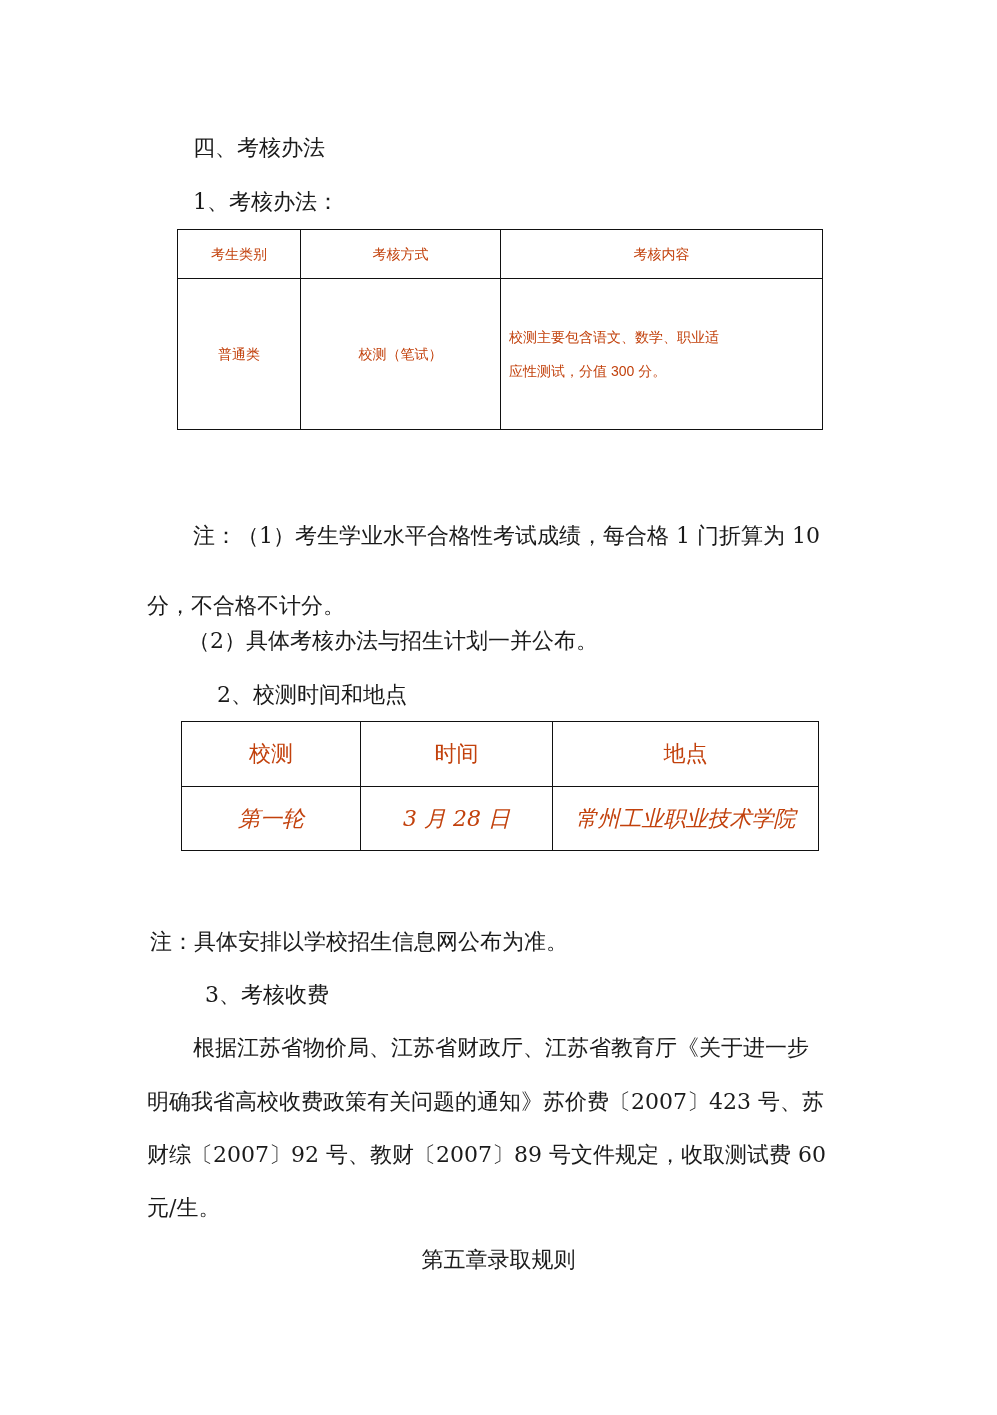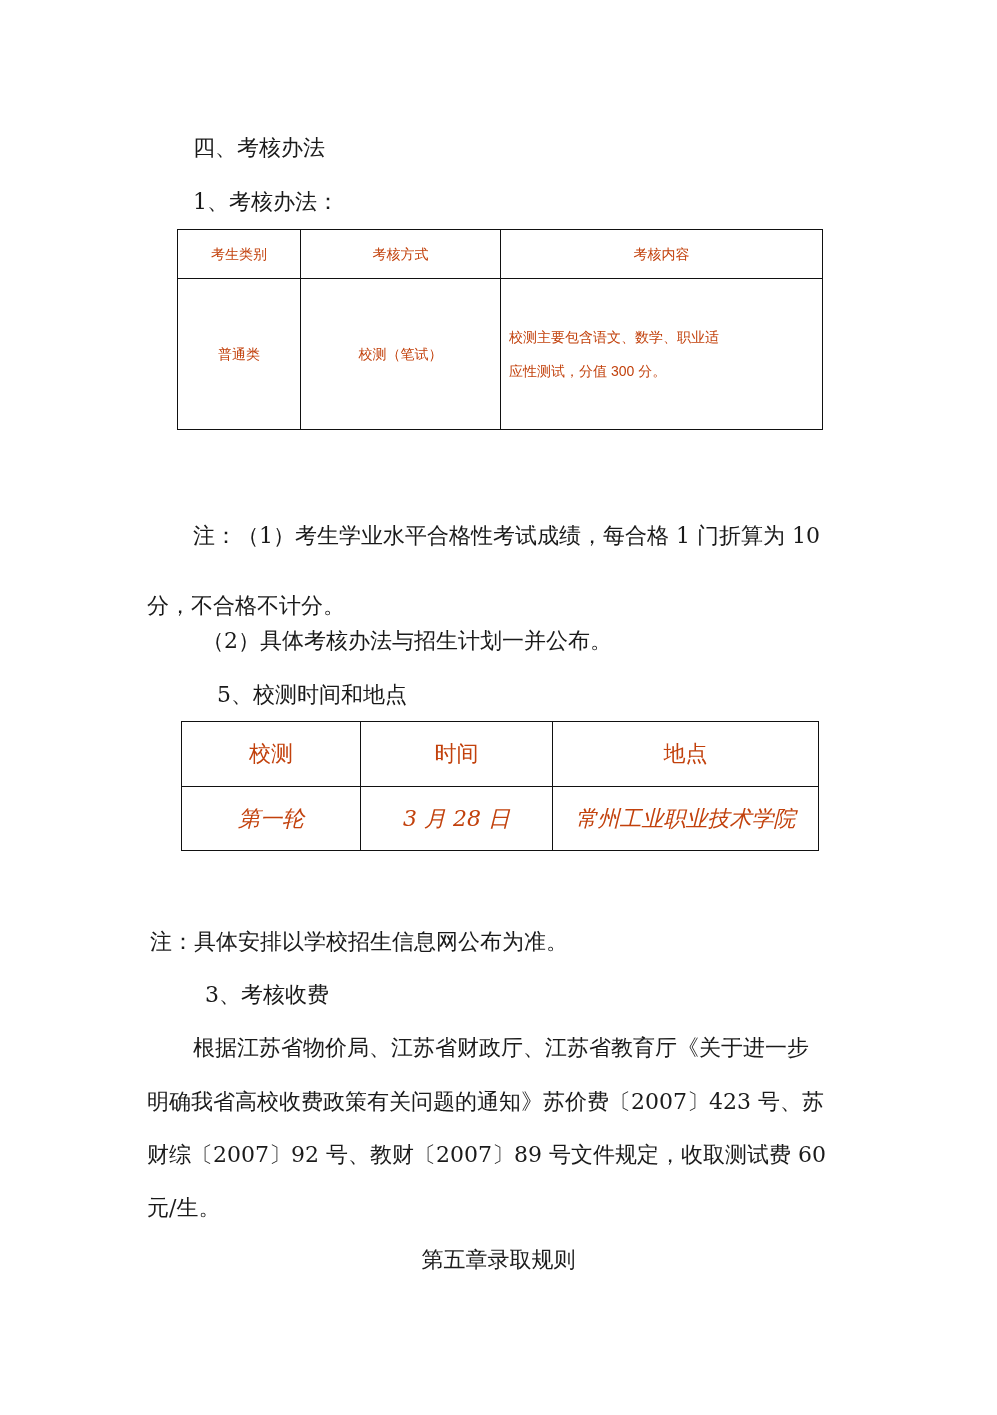--- a/index.html
+++ b/index.html
@@ -39,23 +39,23 @@
     <td class="left">
       <div>校测主要包含语文、数学、职业适</div>
       <div>应性测试，分值 300 分。</div>
     </td>
   </tr>
 </tbody>
   </table>
 
 <div class="abs p" style="left:193px; top:522px;">注：（1）考生学业水平合格性考试成绩，每合格 1 门折算为 10</div>
 <div class="abs p" style="left:147px; top:592px;">分，不合格不计分。</div>
-<div class="abs p" style="left:202px; top:627px;">（2）具体考核办法与招生计划一并公布。</div>
+<div class="abs p" style="left:188px; top:627px;">（2）具体考核办法与招生计划一并公布。</div>
 
-<div class="abs p" style="left:217px; top:681px;">5、校测时间和地点</div>
+<div class="abs p" style="left:217px; top:681px;">2、校测时间和地点</div>
 
 <table class="t2" style="left:181px; top:721px; width:638px;">
   <tbody>
       <tr style="height:65px;">
     <td style="width:178px;">校测</td>
     <td style="width:191px;">时间</td>
     <td>地点</td>
   </tr>
   <tr style="height:64px;font-style:italic;">
     <td>第一轮</td>

